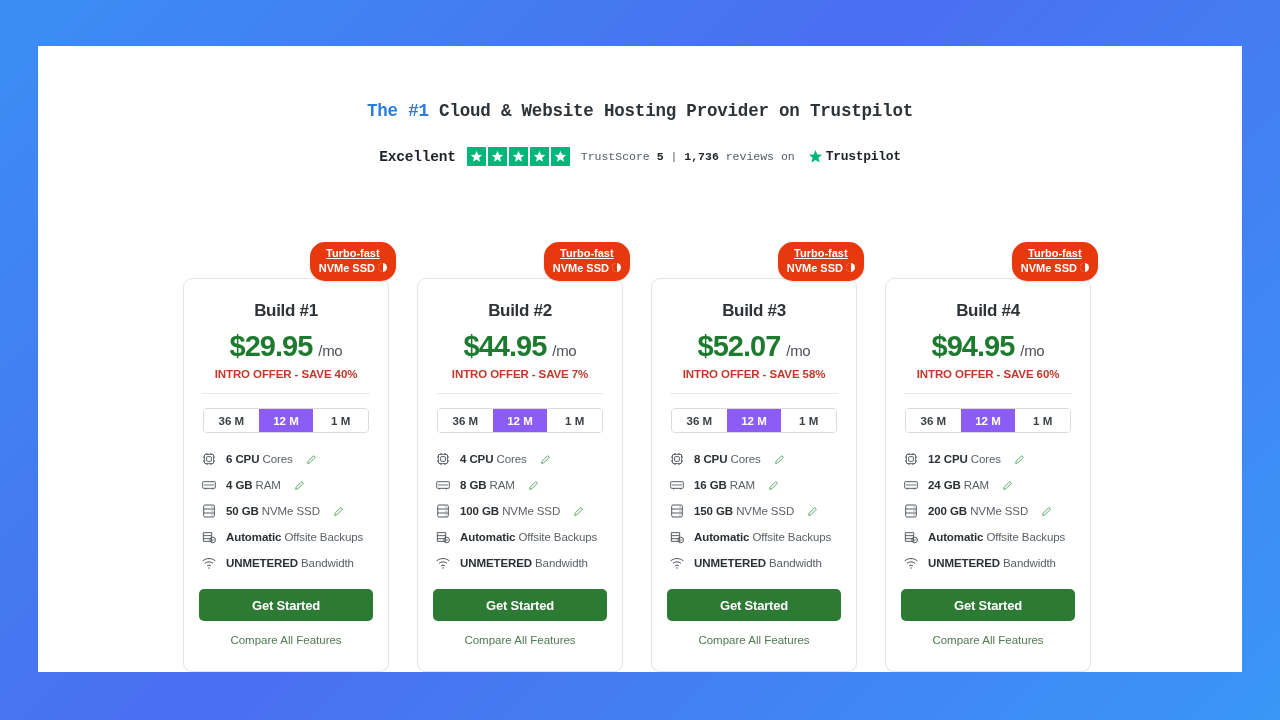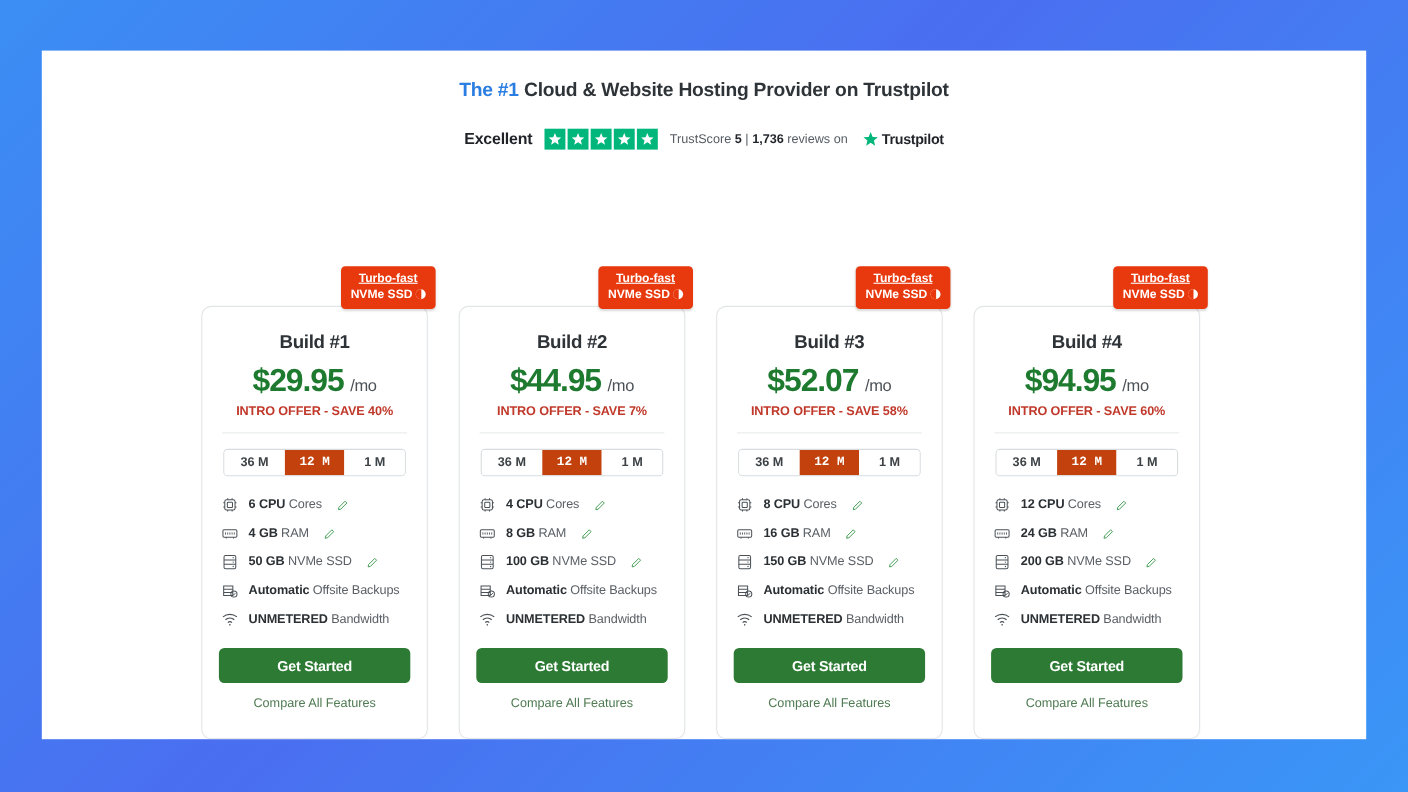--- a/index.html
+++ b/index.html
@@ -14,21 +14,21 @@
   }
   #page-wrap {
     position: absolute;
     left: 38px; top: 46px;
     width: 1204px; height: 626px;
     background: #ffffff;
     overflow: hidden;
   }
 
   
-  .tp-header { padding-top: 25px; text-align: center; }
+  .tp-header { padding-top: 55px; text-align: center; font-family: Liberation Mono, monospace; }
   .tp-title {
     font-size: 17.5px; font-weight: bold; color: #2e3338;
     letter-spacing: -0.2px; line-height: 1.2;
   }
   .tp-title .hl { color: #2a7de1; }
   .tp-row {
     margin-top: 25px;
     display: flex; align-items: center; justify-content: center;
     gap: 11px;
   }
@@ -50,21 +50,21 @@
     position: absolute;
     left: 0; right: 0; top: 196px;
     display: flex; justify-content: center; gap: 22px;
   }
   .card-slot { position: relative; width: 212px; }
 
   .badge {
     position: absolute;
     right: -1px; top: 0;
     background: #e8380d;
-    border-radius: 4px;
+    border-radius: 15px;
     padding: 5px 9px 6px 9px;
     text-align: center;
     z-index: 5;
     box-shadow: 0 1px 2px rgba(0,0,0,.15);
   }
   .badge-l1 {
     font-size: 11px; font-weight: bold; color: #fff;
     text-decoration: underline; line-height: 1.25; white-space: nowrap;
   }
   .badge-l2 {
@@ -116,21 +116,21 @@
     border: 1px solid #d8dcdf;
     border-radius: 4px;
     overflow: hidden;
     height: 25px;
   }
   .term-opt {
     flex: 1; display: flex; align-items: center; justify-content: center;
     font-size: 11.5px; font-weight: bold; color: #3c4246;
     background: #fff; cursor: pointer;
   }
-  .term-opt.active { background: #c2410c; color: #fff; font-family: Liberation Mono, monospace; }
+  .term-opt.active { background: #8b5cf6; color: #fff; }
 
   .features { margin-top: 13px; padding: 0 2px; }
   .feat {
     display: flex; align-items: center; gap: 9px;
     height: 26px;
   }
   .feat-ico { width: 16px; height: 16px; flex: 0 0 16px; color: #4a5157; }
   .feat-ico svg { width: 16px; height: 16px; display: block; }
   .feat-txt { font-size: 11.5px; color: #5a6066; letter-spacing: -0.1px; white-space: nowrap; }
   .feat-txt b { color: #2b3034; font-weight: bold; }

